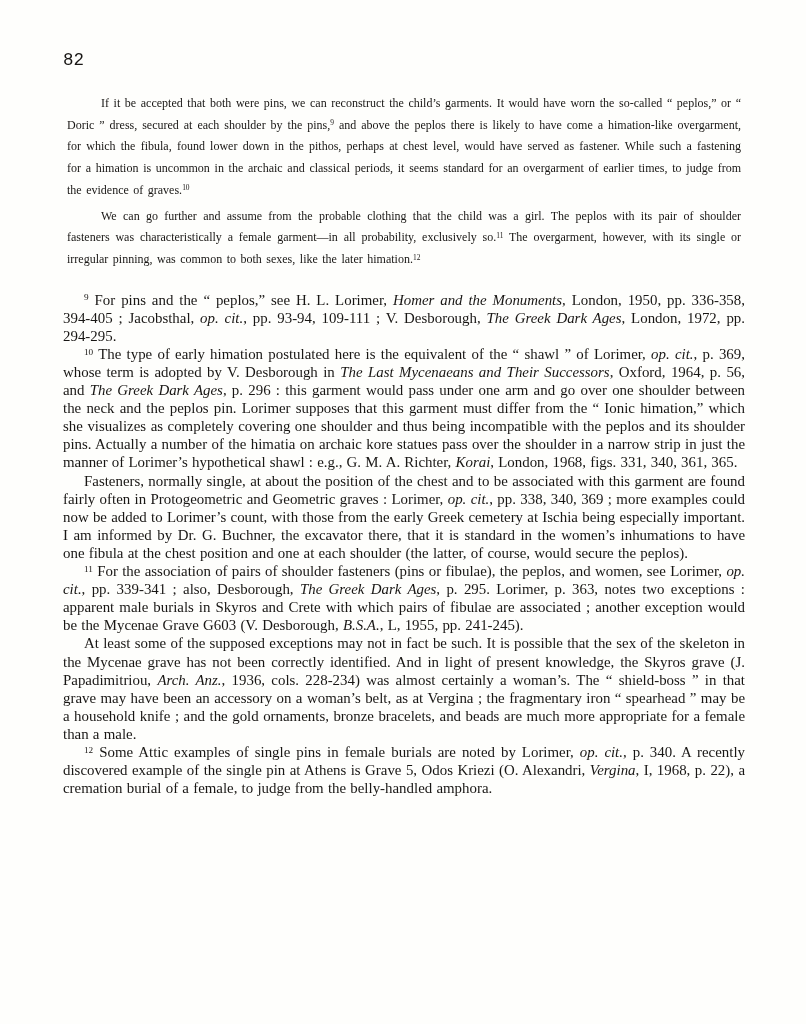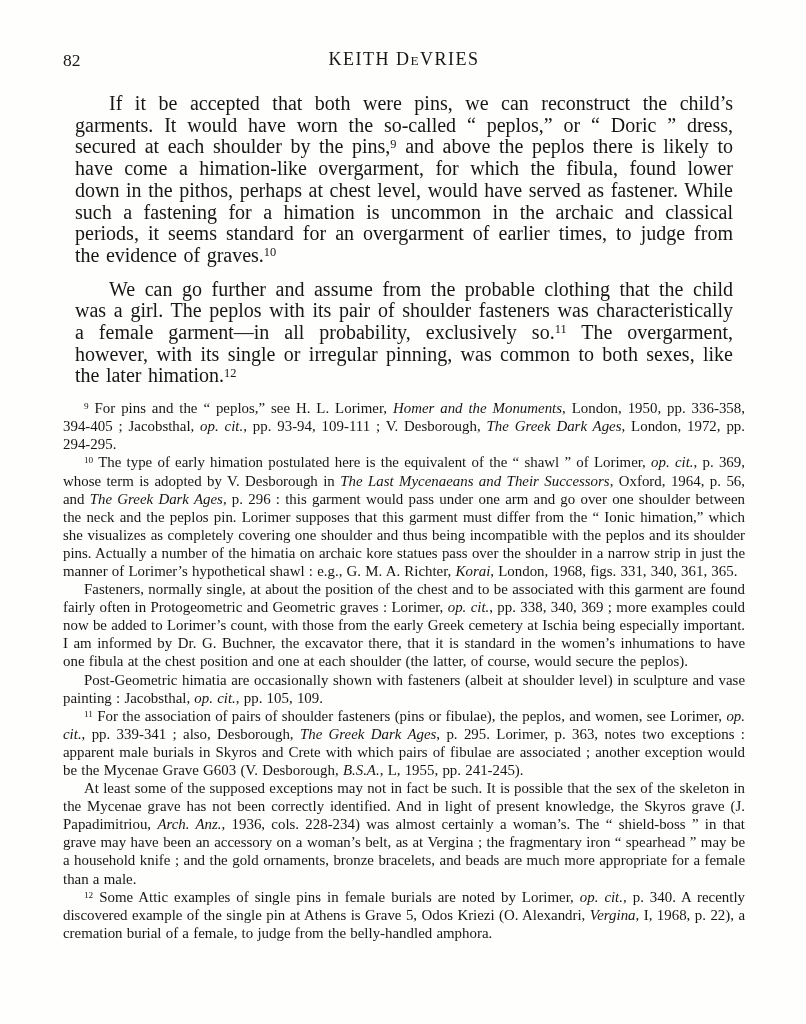--- a/index.html
+++ b/index.html
@@ -15,20 +15,21 @@
     color: #181614;
     font-family: "Liberation Serif", "DejaVu Serif", serif;
     box-sizing: border-box;
     padding: 49px 61px 0 63px;
     overflow: hidden;
     position: relative;
   }
   .page-header {
     position: relative;
     height: 24px;
+    font-family: Liberation Mono, monospace;
   }
   .page-number {
     position: absolute;
     left: 0;
     top: 1px;
     font-size: 17.5px;
   }
   .running-head {
     text-align: center;
     font-size: 18px;
@@ -36,29 +37,29 @@
     white-space: pre;
   }
   .running-head .sc {
     font-size: 0.74em;
     letter-spacing: 1.5px;
   }
   .body-text {
     margin-top: 20px;
   }
   .body-text p {
-    margin: 12px;
-    font-size: 20px;
+    margin: 4px;
+    font-size: 12px;
     line-height: 21.7px;
     text-align: justify;
     text-indent: 34px;
     word-spacing: 1.5px;
   }
   .footnotes {
-    margin-top: 8px;
+    margin-top: 20px;
   }
   .footnotes p {
     margin: 0;
     font-size: 14.9px;
     line-height: 18.1px;
     text-align: justify;
     text-indent: 21px;
     word-spacing: 0.5px;
   }
   sup {
@@ -69,30 +70,28 @@
     top: -0.45em;
   }
   em { font-style: italic; }
 </style>
 </head>
 <body>
 
 <div class="page">
   <div class="page-header">
     <span class="page-number">82</span>
-    <div class="running-head">KEITH D<span class="sc">E</span>VRIES</div>
   </div>
 
   <div class="body-text">
       <p>If it be accepted that both were pins, we can reconstruct the child’s garments. It would have worn the so-called “ peplos,” or “ Doric ” dress, secured at each shoulder by the pins,<sup>9</sup> and above the peplos there is likely to have come a himation-like overgarment, for which the fibula, found lower down in the pithos, perhaps at chest level, would have served as fastener.  While such a fastening for a himation is uncommon in the archaic and classical periods, it seems standard for an overgarment of earlier times, to judge from the evidence of graves.<sup>10</sup></p>
       <p>We can go further and assume from the probable clothing that the child was a girl.  The peplos with its pair of shoulder fasteners was characteristically a female garment—in all probability, exclusively so.<sup>11</sup>  The overgarment, however, with its single or irregular pinning, was common to both sexes, like the later himation.<sup>12</sup></p>
     </div>
 
   <div class="footnotes">
       <p><sup>9</sup> For pins and the “ peplos,” see H. L. Lorimer, <em>Homer and the Monuments</em>, London, 1950, pp. 336-358, 394-405 ; Jacobsthal, <em>op. cit.</em>, pp. 93-94, 109-111 ; V. Desborough, <em>The Greek Dark Ages</em>, London, 1972, pp. 294-295.</p>
       <p><sup>10</sup> The type of early himation postulated here is the equivalent of the “ shawl ” of Lorimer, <em>op. cit.</em>, p. 369, whose term is adopted by V. Desborough in <em>The Last Mycenaeans and Their Successors</em>, Oxford, 1964, p. 56, and <em>The Greek Dark Ages</em>, p. 296 :  this garment would pass under one arm and go over one shoulder between the neck and the peplos pin.  Lorimer supposes that this garment must differ from the “ Ionic himation,” which she visualizes as completely covering one shoulder and thus being incompatible with the peplos and its shoulder pins.  Actually a number of the himatia on archaic kore statues pass over the shoulder in a narrow strip in just the manner of Lorimer’s hypothetical shawl :  e.g., G. M. A. Richter, <em>Korai</em>, London, 1968, figs. 331, 340, 361, 365.</p>
       <p>Fasteners, normally single, at about the position of the chest and to be associated with this garment are found fairly often in Protogeometric and Geometric graves :  Lorimer, <em>op. cit.</em>, pp. 338, 340, 369 ; more examples could now be added to Lorimer’s count, with those from the early Greek cemetery at Ischia being especially important.  I am informed by Dr. G. Buchner, the excavator there, that it is standard in the women’s inhumations to have one fibula at the chest position and one  at each shoulder (the latter, of course, would secure the peplos).</p>
-      <p>Post-Geometric himatia are occasionally shown with fasteners (albeit at shoulder level) in sculpture and vase painting :  Jacobsthal, <em>op. cit.</em>, pp. 105, 109.</p>
       <p><sup>11</sup> For the association of pairs of shoulder fasteners (pins or fibulae), the peplos, and women, see Lorimer, <em>op. cit.</em>, pp. 339-341 ; also, Desborough, <em>The Greek Dark Ages</em>, p. 295.  Lorimer, p. 363, notes two exceptions :  apparent male burials in Skyros and Crete with which pairs of fibulae are associated ; another exception would be the Mycenae Grave G603 (V. Desborough, <em>B.S.A.</em>, L, 1955, pp. 241-245).</p>
       <p>At least some of the supposed exceptions may not in fact be such.  It is possible that the sex of the skeleton in the Mycenae grave has not been correctly identified.  And in light of present knowledge, the Skyros grave (J. Papadimitriou, <em>Arch. Anz.</em>, 1936, cols. 228-234) was almost certainly a woman’s.  The “ shield-boss ” in that grave may have been an accessory on a woman’s belt, as at Vergina ; the fragmentary iron “ spearhead ” may be a household knife ; and the gold ornaments, bronze bracelets, and beads are much more appropriate for a female than a male.</p>
       <p><sup>12</sup> Some Attic examples of single pins in female burials are noted by Lorimer, <em>op. cit.</em>, p. 340. A recently discovered example of the single pin at Athens is Grave 5, Odos Kriezi (O. Alexandri, <em>Vergina</em>, I, 1968, p. 22), a cremation burial of a female, to judge from the belly-handled amphora.</p>
     </div>
 </div>
 
 </body></html>

